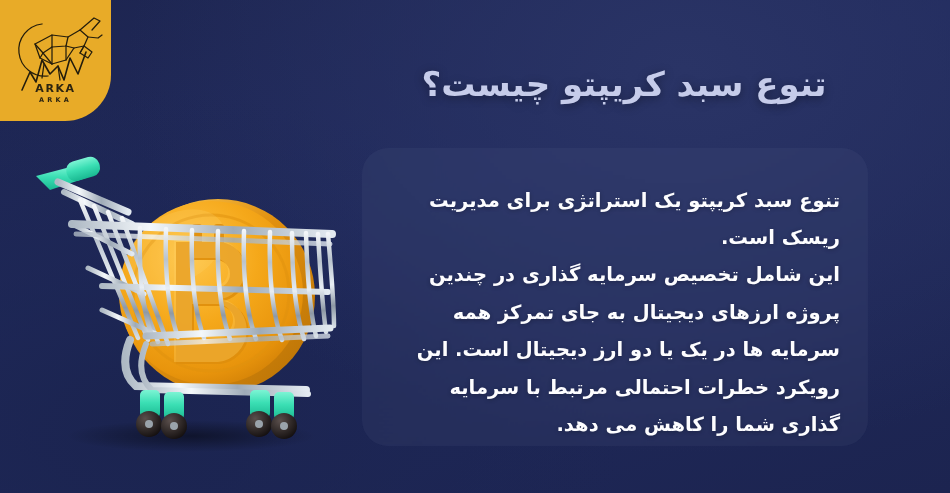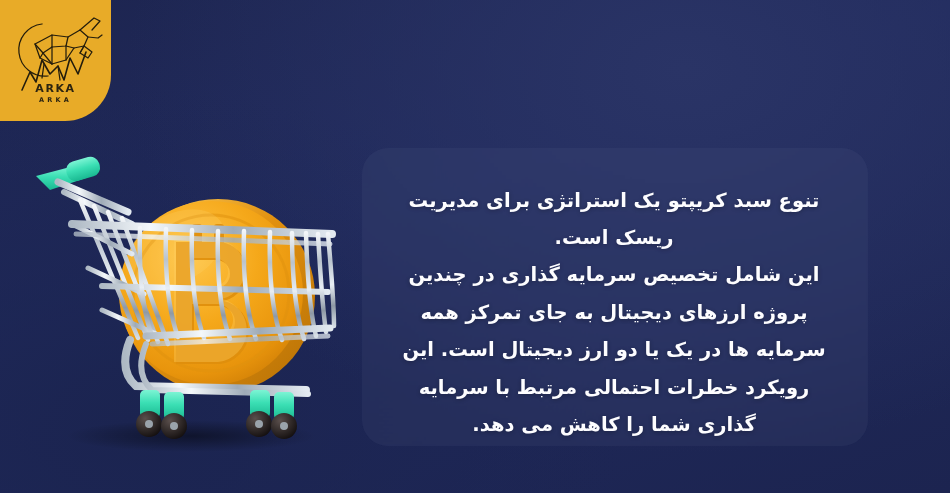--- a/index.html
+++ b/index.html
@@ -84,21 +84,20 @@
     height: 298px;
     background: rgba(122,136,178,0.085);
     border-radius: 26px;
     backdrop-filter: blur(1px);
   }
   #body-copy {
     position: absolute;
     right: 28px;
     top: 14px;
     width: 452px;
-    text-align: center;
     color: #fdfdff;
     font-size: 19.5px;
     font-weight: 700;
     line-height: 1.92;
     direction: rtl;
     white-space: pre-line;
     text-shadow: 0 1px 4px rgba(0,0,0,.28);
   }
 
   
@@ -141,20 +140,21 @@
         <path d="M36 56 L34 70"></path>
         <path d="M50 58 L52 72"></path>
 
         <path d="M14 82 L22 64 L28 74 L34 52 L42 66 L50 58 L56 72 L62 50 L70 66 L78 44" stroke-width="1.6"></path>
       </svg>
     </div>
     <div class="logo-word" id="logo-name">ARKA</div>
     <div class="logo-word" id="logo-sub">ARKA</div>
   </div>
 
+  <h1 id="headline">تنوع سبد کریپتو چیست؟</h1>
 
   <div id="text-card">
     <p id="body-copy">تنوع سبد کریپتو یک استراتژی برای مدیریت ریسک است.
 این شامل تخصیص سرمایه گذاری در چندین پروژه ارزهای دیجیتال به جای تمرکز همه سرمایه ها در یک یا دو ارز دیجیتال است. این رویکرد خطرات احتمالی مرتبط با سرمایه گذاری شما را کاهش می دهد.</p>
   </div>
 
   <div id="illustration">
     <svg viewBox="0 0 350 320" xmlns="http://www.w3.org/2000/svg">
       <defs>
         <radialGradient id="coinFace" cx="38%" cy="30%" r="78%">

